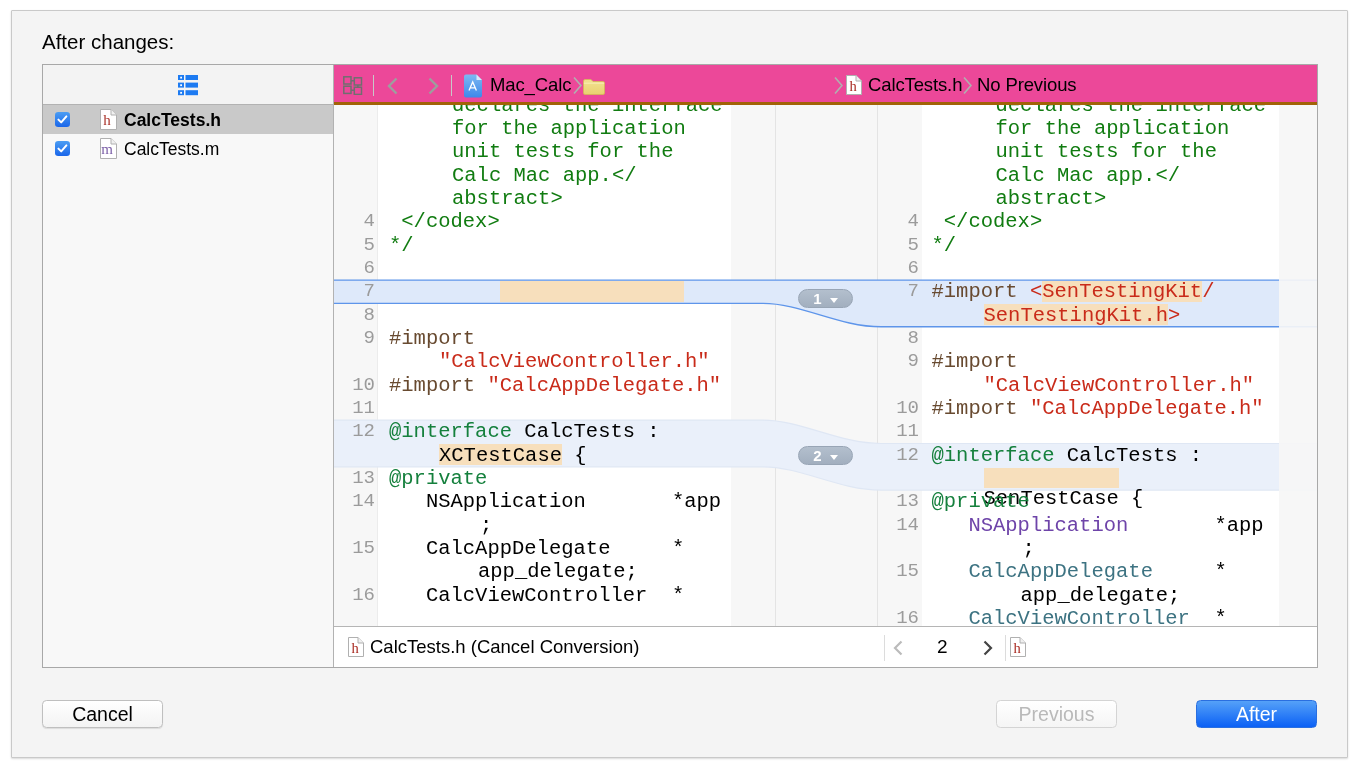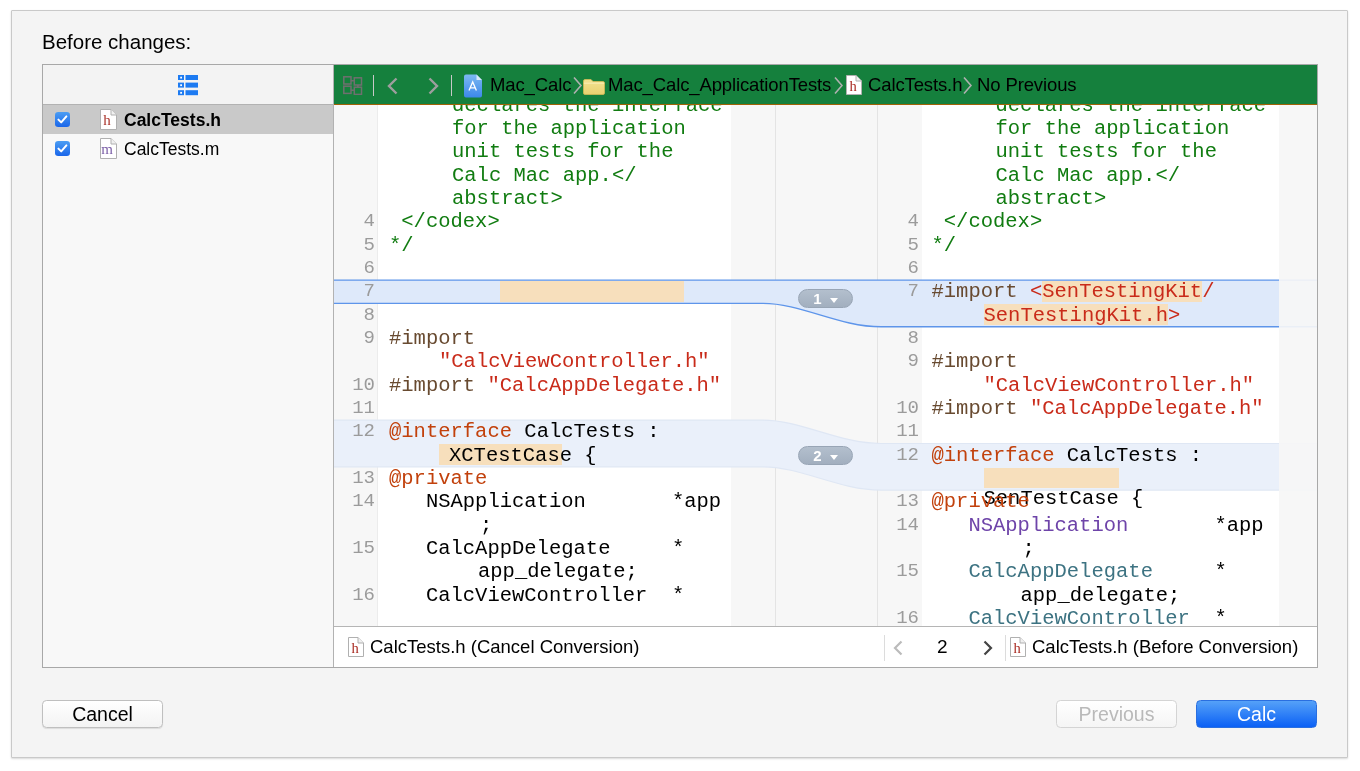--- a/index.html
+++ b/index.html
@@ -7,50 +7,50 @@
 #rc{position:absolute;left:42px;top:30px;font:20.5px/24px "Liberation Sans",sans-serif;color:#000}
 #panel{position:absolute;left:42px;top:64px;width:1276px;height:604px;background:#fff;border:1px solid #a8a8a8}
 
 #sidebody{position:absolute;left:43px;top:65px;width:290px;height:602px;background:#f8f8f8}
 #sidehead{position:absolute;left:43px;top:65px;width:290px;height:40px;background:#f3f3f3;border-bottom:1px solid #b2b2b2}
 #sidediv{position:absolute;left:333px;top:65px;width:1px;height:602px;background:#b2b2b2}
 .row1{position:absolute;left:43px;top:105px;width:290px;height:29px;background:#c9c9c9}
 .row2{position:absolute;left:43px;top:134px;width:290px;height:29px}
 .rowlab{font-family:"Liberation Sans",sans-serif;font-size:17.5px;line-height:19px;color:#000;position:absolute;left:81px;top:6px}
 
-#jumpbar{position:absolute;left:334px;top:65px;width:983px;height:40px;background:#15803d;border-bottom:1px solid #a16207}
+#jumpbar{position:absolute;left:334px;top:65px;width:983px;height:40px;background:#ec4899;border-bottom:3px solid #a16207}
 .jbtext{position:absolute;top:9px;height:22px;font:18.5px/22px "Liberation Sans",sans-serif;color:#000;white-space:pre;letter-spacing:-0.12px}
 .jsep{position:absolute;top:10px;width:1px;height:21px;background:#c8c8c8}
 
 #code{position:absolute;left:334px;top:105px;width:983px;height:521px;background:#fff;overflow:hidden}
 #gutL{position:absolute;left:0;top:0;width:44px;height:521px;background:#f7f7f7;border-right:1px solid #ececec}
 #stripL{position:absolute;left:397px;top:0;width:44px;height:521px;background:#f7f7f7}
 #ctr{position:absolute;left:441px;top:0;width:103px;height:521px;background:#f7f7f7;border-left:1px solid #e4e4e4;border-right:1px solid #e4e4e4}
 #stripR{position:absolute;left:544px;top:0;width:44px;height:521px;background:#f7f7f7}
 #stripFar{position:absolute;left:945px;top:0;width:38px;height:521px;background:rgba(246,246,246,.92)}
 .cl{position:absolute;height:24px;font:20.5px/23.33px "Liberation Mono",monospace;white-space:pre;color:#000}
 .num{position:absolute;height:24px;font:19px/23.33px "Liberation Mono",monospace;color:#9b9b9b;text-align:right;width:41px}
 .numL{left:0}
 .numR{left:544px;width:41px}
 .tan{position:absolute;background:#f7dfbc;height:20.5px}
-.grn{color:#117c11}.pre{color:#684a30}.red{color:#c92b1a}.mag{color:#c2410c}.pur{color:#6e44a9}.teal{color:#3d7382}
+.grn{color:#117c11}.pre{color:#684a30}.red{color:#c92b1a}.mag{color:#15803d}.pur{color:#6e44a9}.teal{color:#3d7382}
 .badge{position:absolute;left:464px;width:55px;height:18.5px;border-radius:9.5px;border:1px solid #98a5b5;background:linear-gradient(#b3bfcd,#a2aFbf);color:#fff;font:bold 15px/17px "Liberation Sans",sans-serif;text-align:center}
 .badge .tri{display:inline-block;width:0;height:0;border-left:4.5px solid transparent;border-right:4.5px solid transparent;border-top:5px solid #fff;margin-left:8px;vertical-align:1.5px}
 
 #bbar{position:absolute;left:334px;top:626px;width:983px;height:41px;background:#fff;border-top:1px solid #b5b5b5}
 .bbtext{position:absolute;top:634px;height:24px;font:18.5px/24px "Liberation Sans",sans-serif;color:#000;white-space:pre}
 
 .btn{position:absolute;top:700px;width:121px;height:28px;border-radius:4.5px;font:19.5px/26px "Liberation Sans",sans-serif;text-align:center}
 #cancel{left:42px;background:linear-gradient(#ffffff,#f3f3f3);border:1px solid #bfbfbf;box-shadow:0 1px 1px rgba(0,0,0,.1);color:#000}
-#prev{left:1056px;background:linear-gradient(#ffffff,#f5f5f5);border:1px solid #d4d4d4;color:#b9b9b9}
+#prev{left:996px;background:linear-gradient(#ffffff,#f5f5f5);border:1px solid #d4d4d4;color:#b9b9b9}
 #save{left:1196px;background:linear-gradient(#55a1f8,#0b60f5);border:1px solid #2a6fe0;color:#fff}
 </style></head>
 <body>
 <div id="dlg"></div>
-<div id="rc">Before changes:</div>
+<div id="rc">After changes:</div>
 <div id="panel"></div>
 <div id="sidebody"></div>
 <div id="sidehead"></div>
 <div id="sidediv"></div>
 
 <div class="row1">
   <svg style="position:absolute;left:11.5px;top:7px" width="15" height="15" viewBox="0 0 15 15">
       <rect x="0" y="0" width="15" height="15" rx="3.2" fill="url(#cbg)"></rect>
       <defs>
         <linearGradient id="cbg" x1="0" y1="0" x2="0" y2="1">
@@ -128,21 +128,20 @@
   <svg style="position:absolute;left:249px;top:13px" width="22" height="17" viewBox="0 0 22 17">
       <defs>
         <linearGradient id="fl" x1="0" y1="0" x2="0" y2="1">
           <stop offset="0" stop-color="#f2e291"></stop>
           <stop offset="1" stop-color="#e9d170"></stop>
         </linearGradient>
       </defs>
       <path d="M0.5,3 a1.5,1.5 0 0 1 1.5,-1.5 H8 L10,3.5 H20 a1.5,1.5 0 0 1 1.5,1.5 V15 a1.5,1.5 0 0 1 -1.5,1.5 H2 a1.5,1.5 0 0 1 -1.5,-1.5 Z" fill="url(#fl)" stroke="#d3ba55" stroke-width="0.8"></path>
       <path d="M0.9,5.2 H21.1" stroke="#f8ecae" stroke-width="1.2"></path>
     </svg>
-  <div class="jbtext" style="left:274px">Mac_Calc_ApplicationTests</div>
   <svg style="position:absolute;left:500px;top:12px" width="9" height="17" viewBox="0 0 9 17" fill="none" stroke="#b0b0b0" stroke-width="1.6">
       <path d="M1,0.5 L8,8.5 L1,16.5"></path>
     </svg>
   <svg style="position:absolute;left:512px;top:10px" width="16" height="20" viewBox="0 0 16 20">
       <path d="M0.5,0.5 H10 L15.5,6 V19.5 H0.5 Z" fill="#fff" stroke="#b0b0b0"></path>
       <path d="M10,0.5 V6 H15.5" fill="#f0f0f0" stroke="#b0b0b0"></path>
       <text x="7" y="15.5" text-anchor="middle" font-family="Liberation Serif,serif" font-size="14.5" fill="#a8281f">h</text>
     </svg>
   <div class="jbtext" style="left:534px">CalcTests.h</div>
   <svg style="position:absolute;left:629px;top:12px" width="9" height="17" viewBox="0 0 9 17" fill="none" stroke="#b0b0b0" stroke-width="1.6">
@@ -203,21 +202,21 @@
 <div class="cl grn" style="left:118px;top:11.8px">for the application</div>
 <div class="cl grn" style="left:118px;top:35.1px">unit tests for the</div>
 <div class="cl grn" style="left:118px;top:58.5px">Calc Mac app.&lt;/</div>
 <div class="cl grn" style="left:118px;top:81.8px">abstract&gt;</div>
 <div class="cl grn" style="left:55px;top:105.1px"> &lt;/codex&gt;</div>
 <div class="cl grn" style="left:55px;top:128.5px">*/</div>
 <div class="cl" style="left:55px;top:221.8px"><span class="pre">#import</span></div>
 <div class="cl red" style="left:105px;top:245.1px">"CalcViewController.h"</div>
 <div class="cl" style="left:55px;top:268.5px"><span class="pre">#import </span><span class="red">"CalcAppDelegate.h"</span></div>
 <div class="cl" style="left:55px;top:315.1px"><span class="mag">@interface</span> CalcTests :</div>
-<div class="cl" style="left:115px;top:338.5px">XCTestCase {</div>
+<div class="cl" style="left:105px;top:338.5px">XCTestCase {</div>
 <div class="cl mag" style="left:55px;top:361.8px">@private</div>
 <div class="cl" style="left:55px;top:385.1px">   NSApplication       *app</div>
 <div class="cl" style="left:146px;top:408.5px">;</div>
 <div class="cl" style="left:55px;top:431.8px">   CalcAppDelegate     *</div>
 <div class="cl" style="left:144px;top:455.1px">app_delegate;</div>
 <div class="cl" style="left:55px;top:478.5px">   CalcViewController  *</div>
 
 <div class="cl grn" style="left:661.5px;top:-11.5px">declares the interface</div>
 <div class="cl grn" style="left:661.5px;top:11.8px">for the application</div>
 <div class="cl grn" style="left:661.5px;top:35.1px">unit tests for the</div>
@@ -256,17 +255,16 @@
   <div class="bbtext" style="left:603px;top:8px;font-size:19px">2</div>
   <svg style="position:absolute;left:649px;top:13px" width="10" height="16" viewBox="0 0 10 16" fill="none" stroke="#444" stroke-width="2.2">
       <path d="M1.5,1.5 L8,8 L1.5,14.5"></path>
     </svg>
   <div class="jsep" style="left:671px;top:8px;height:26px;background:#dcdcdc"></div>
   <svg style="position:absolute;left:676px;top:10px" width="16" height="20" viewBox="0 0 16 20">
       <path d="M0.5,0.5 H10 L15.5,6 V19.5 H0.5 Z" fill="#fff" stroke="#b0b0b0"></path>
       <path d="M10,0.5 V6 H15.5" fill="#f0f0f0" stroke="#b0b0b0"></path>
       <text x="7" y="15.5" text-anchor="middle" font-family="Liberation Serif,serif" font-size="14.5" fill="#a8281f">h</text>
     </svg>
-  <div class="bbtext" style="left:698px;top:8px">CalcTests.h (Before Conversion)</div>
 </div>
 <div class="btn" id="cancel">Cancel</div>
 <div class="btn" id="prev">Previous</div>
-<div class="btn" id="save">Calc</div>
+<div class="btn" id="save">After</div>
 
 </body></html>

